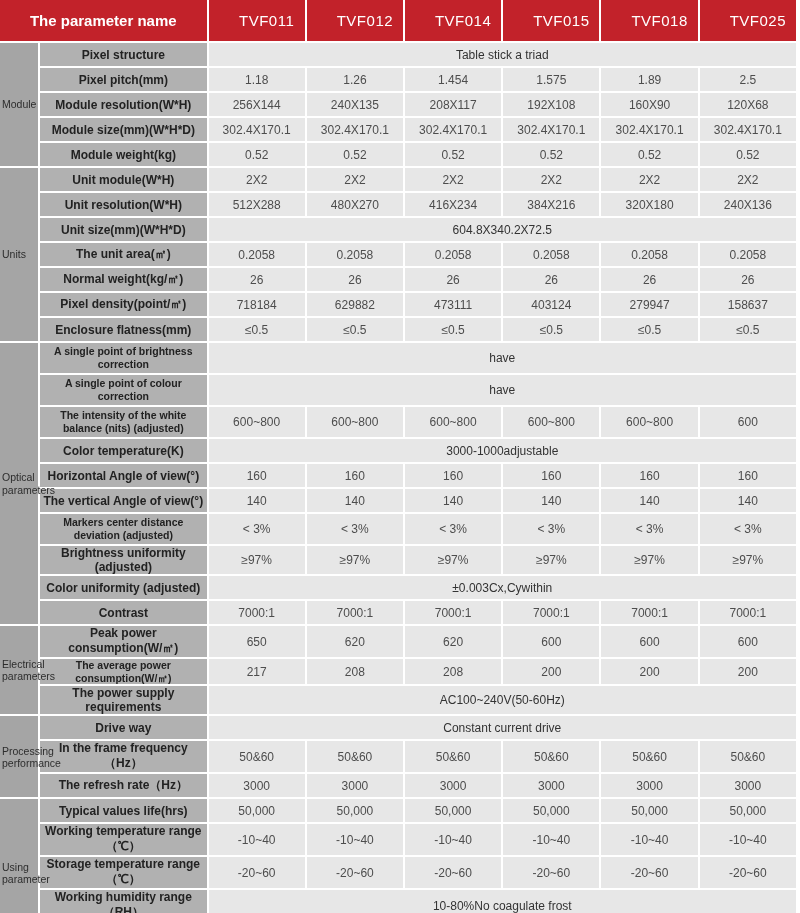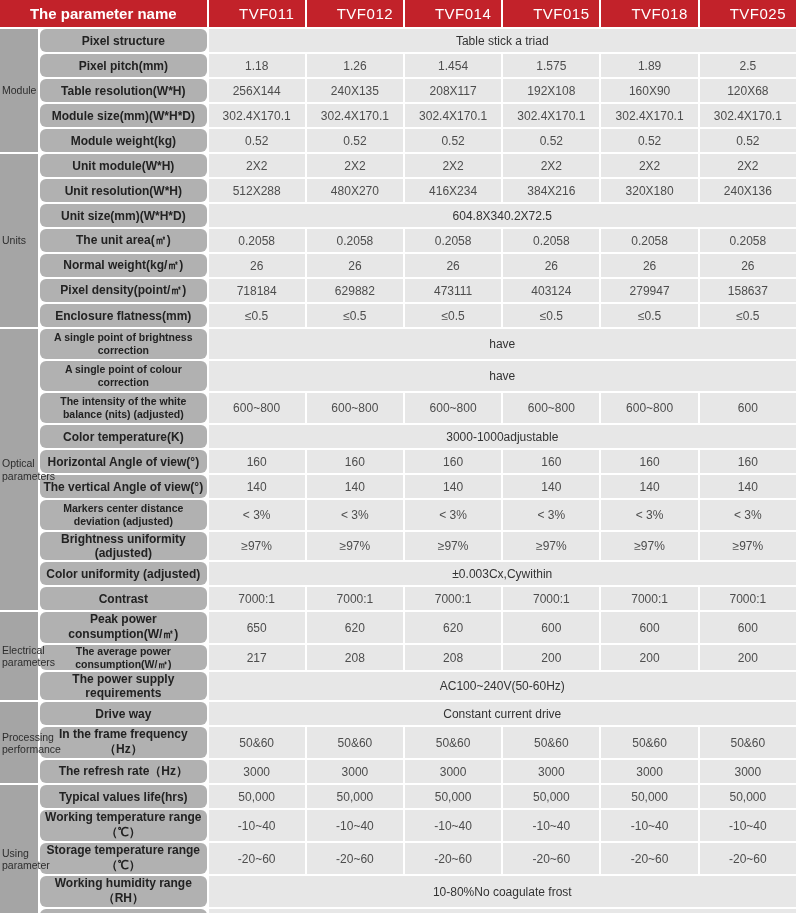--- a/index.html
+++ b/index.html
@@ -2,26 +2,26 @@
 <html><head>
 <meta charset="utf-8">
 <style>
   html,body{margin:0;padding:0;background:#ffffff;}
   body{width:800px;font-family:"Liberation Sans",sans-serif;}
   .sheet{width:800px;height:913px;overflow:hidden;background:#fff;}
   table.spec{border-collapse:separate;border-spacing:2px;width:800px;margin:-2px 0 0 -2px;table-layout:fixed;}
   th,td{padding:0 2px;text-align:center;vertical-align:middle;overflow:visible;}
   .hdr{background:#c2222a;color:#ffffff;font-weight:bold;font-size:15px;}
   .hdr-model{font-weight:normal;font-size:15px;letter-spacing:0.5px;padding-left:22px;}
-  tr.hrow{height:27px;}
+  tr.hrow{height:41px;}
   tr.normal{height:23px;}
   tr.tall{height:30px;}
   td.grp{background:#a5a5a5;font-weight:normal;font-size:10.5px;color:#2d2d2d;
          text-align:left;padding:0 0 0 2px;line-height:1.15;word-break:keep-all;}
-  td.lbl{background:#b1b1b1;font-weight:bold;font-size:12px;color:#222222;border-radius:6px;}
+  td.lbl{background:#b1b1b1;font-weight:bold;font-size:12px;color:#222222;}
   td.lbl.small{font-size:10.5px;line-height:1.2;margin-left:33px;}
   td.val{background:#e7e7e7;color:#4d4d4d;font-size:12px;}
   td.val.spanv{font-weight:normal;color:#333333;}
 </style>
 </head>
 <body>
 
 <div class="sheet">
   <table class="spec">
     <colgroup>
@@ -54,21 +54,21 @@
         <tr class="normal">
           <td class="lbl">Pixel pitch(mm)</td>
           <td class="val">1.18</td>
           <td class="val">1.26</td>
           <td class="val">1.454</td>
           <td class="val">1.575</td>
           <td class="val">1.89</td>
           <td class="val">2.5</td>
         </tr>
         <tr class="normal">
-          <td class="lbl">Table resolution(W*H)</td>
+          <td class="lbl">Module resolution(W*H)</td>
           <td class="val">256X144</td>
           <td class="val">240X135</td>
           <td class="val">208X117</td>
           <td class="val">192X108</td>
           <td class="val">160X90</td>
           <td class="val">120X68</td>
         </tr>
         <tr class="normal">
           <td class="lbl">Module size(mm)(W*H*D)</td>
           <td class="val">302.4X170.1</td>

